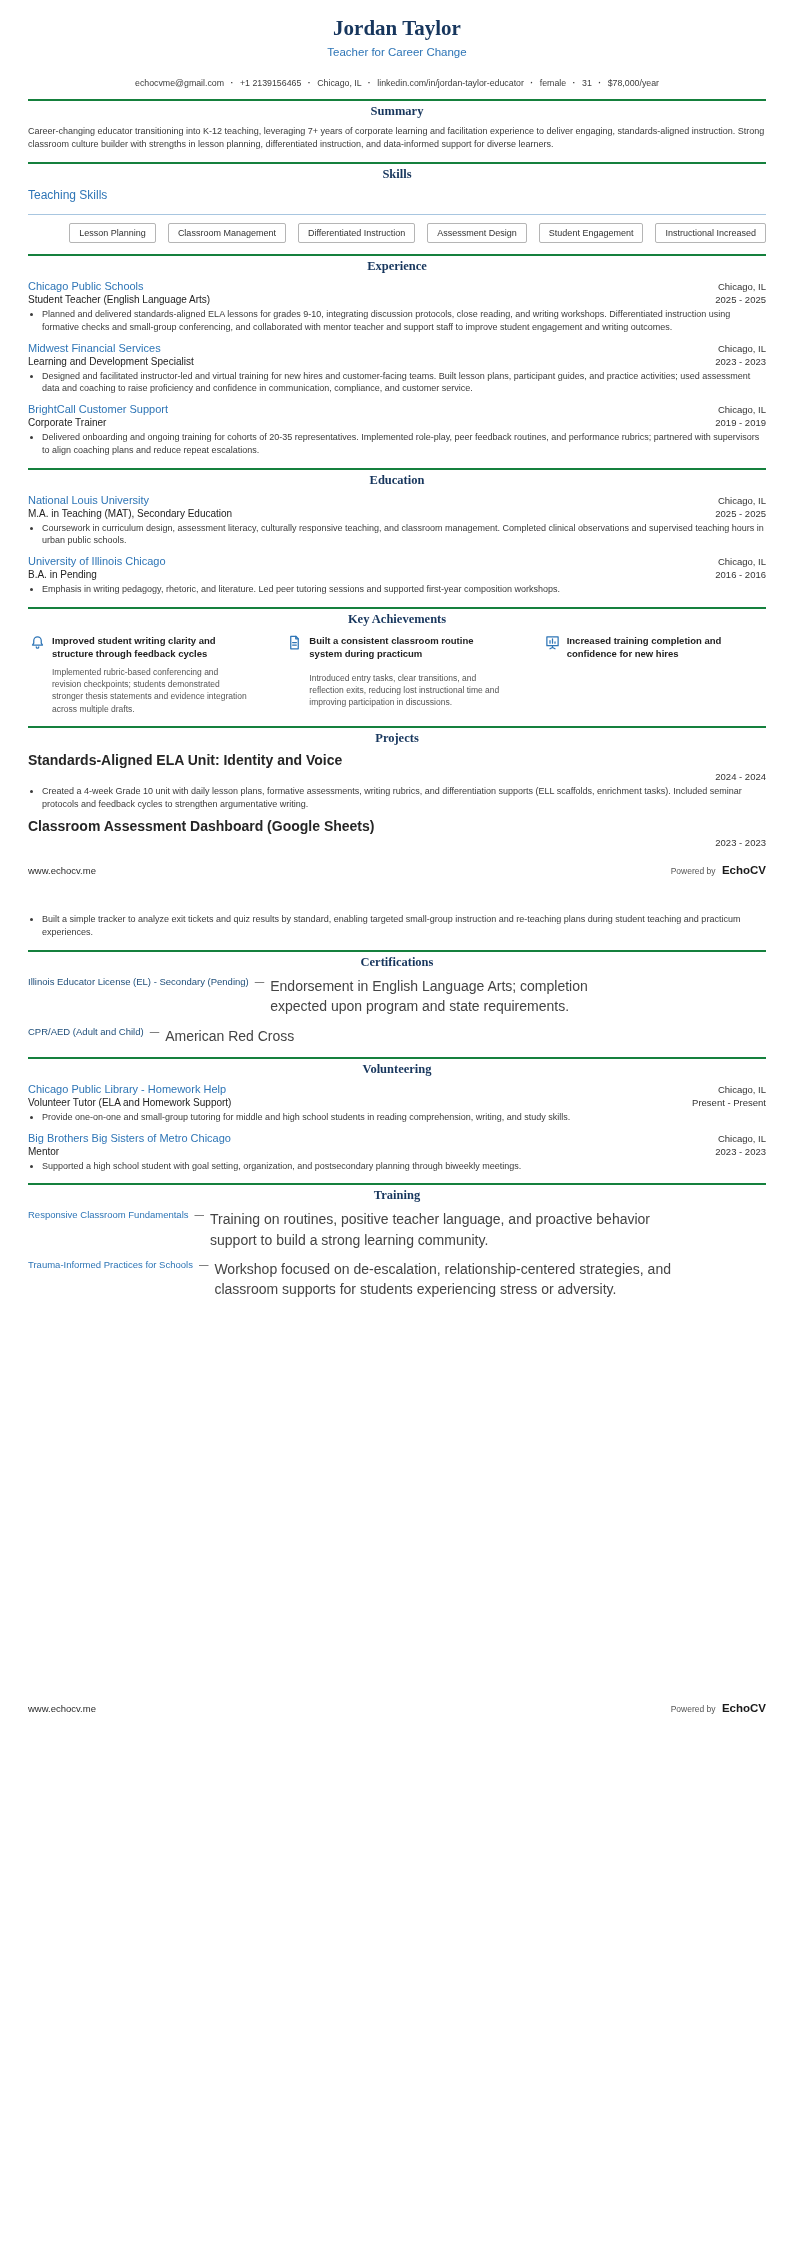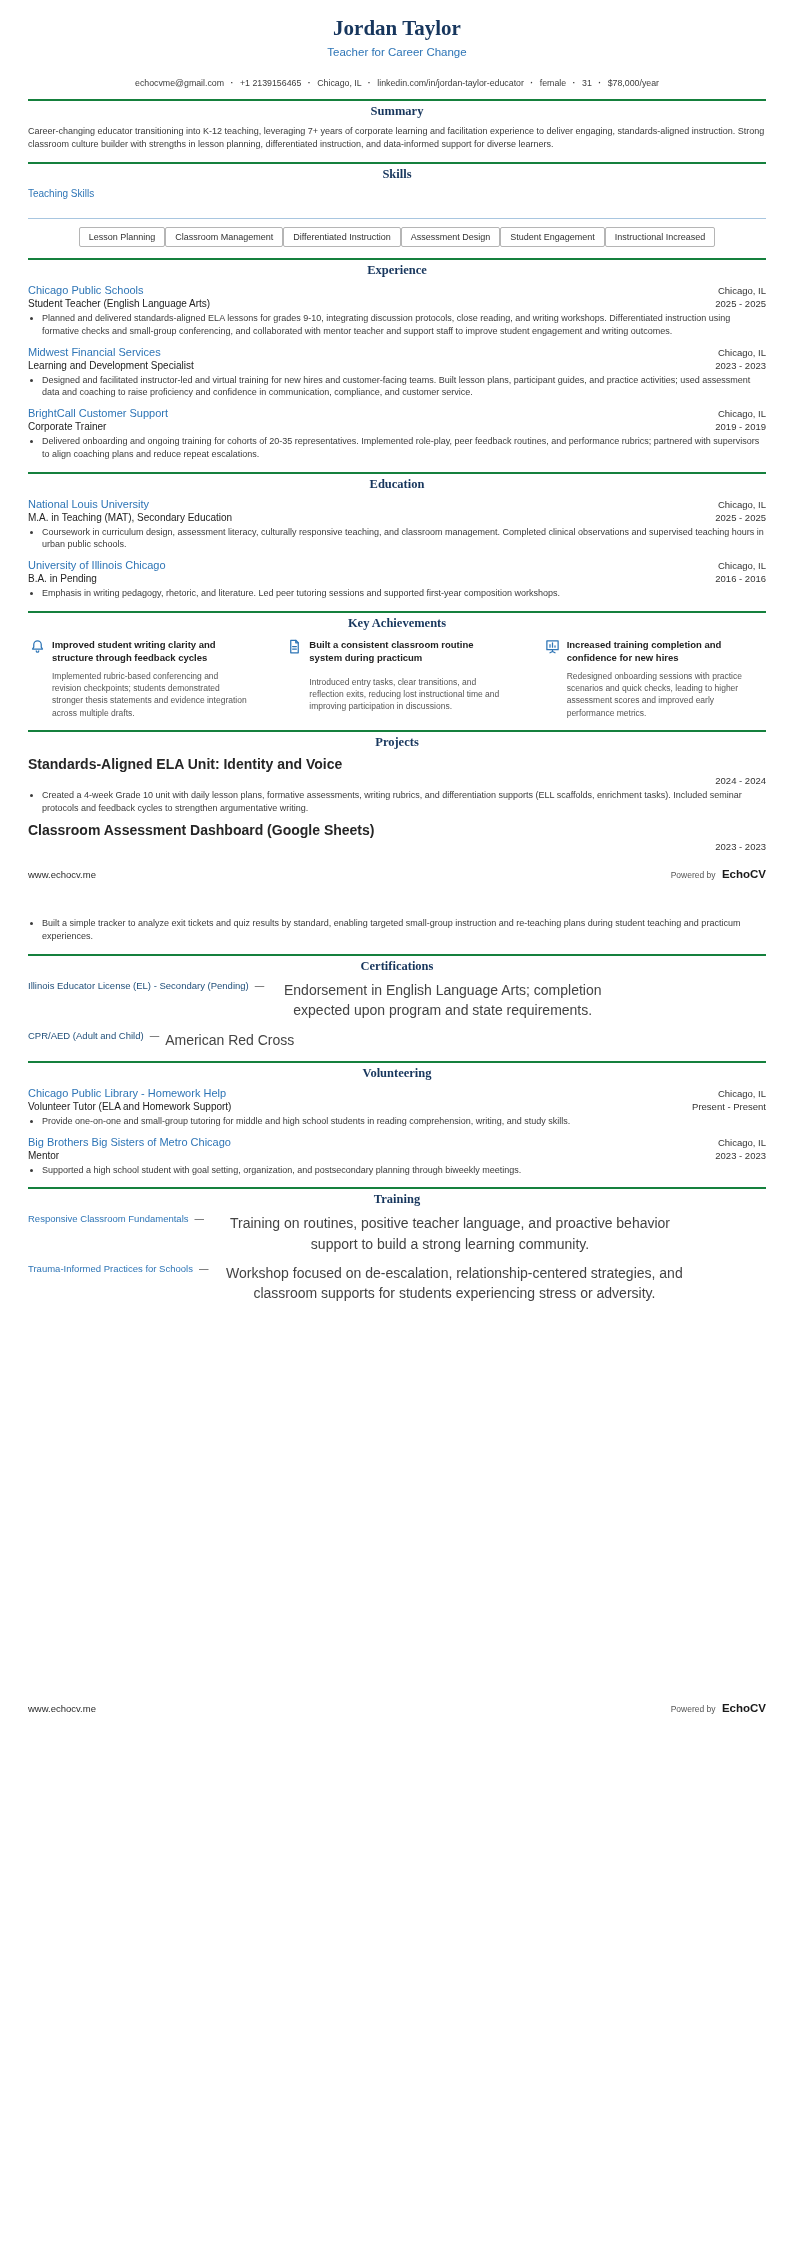--- a/index.html
+++ b/index.html
@@ -53,27 +53,27 @@
   }
   .body-text {
     margin: 0;
     font-size: 9px;
     line-height: 1.45;
     color: #3b3b3b;
   }
 
   
   .group-title {
-    font-size: 10px;
+    font-size: 12px;
     color: #2e75b6;
-    padding-bottom: 19px;
+    padding-bottom: 12px;
     border-bottom: 1px solid #a8c6e0;
     margin-bottom: 8px;
   }
-  .chips { display: flex; justify-content: center; gap: 0; }
+  .chips { display: flex; justify-content: flex-end; gap: 12px; }
   .chip {
     border: 1px solid #b5b5b5;
     border-radius: 2px;
     padding: 4px 9px;
     font-size: 9px;
     color: #333333;
     white-space: nowrap;
   }
 
   
@@ -92,21 +92,21 @@
   .ach-icon svg { width: 15px; height: 15px; display: block; }
   .ach-title { font-size: 9.5px; font-weight: bold; color: #222222; line-height: 1.35; }
   .ach-desc { grid-column: 2; font-size: 8.5px; color: #555555; line-height: 1.45; margin-top: 5px; }
 
   
   .proj { margin-bottom: 8px; }
   .proj-title { font-size: 14px; font-weight: bold; color: #262626; }
   .proj-dates { text-align: right; font-size: 9.5px; color: #333333; margin-top: 3px; }
 
   
-  .kv { display: flex; align-items: flex-start; margin-bottom: 9px; text-align: center; }
+  .kv { display: flex; align-items: flex-start; margin-bottom: 9px; }
   .kv-name { flex: none; font-size: 9.5px; }
   .kv-name.cert { color: #1f4e79; }
   .kv-name.train { color: #2e75b6; }
   .kv-dash { flex: none; margin: 0 6px; font-size: 9.5px; color: #333333; }
   .kv-desc { font-size: 14px; color: #444444; line-height: 1.45; }
   .kv-desc.narrow { max-width: 345px; }
   .kv-desc.wide { max-width: 480px; }
 
   
   .footer-row { display: flex; justify-content: space-between; align-items: flex-end; }
@@ -268,21 +268,20 @@
 
         <div class="ach">
           <span class="ach-icon">
             <svg viewBox="0 0 24 24" fill="none" stroke="currentColor" stroke-width="2" stroke-linecap="round" stroke-linejoin="round">
               <rect x="3" y="3" width="18" height="14"></rect>
               <path d="M8 13v-4M12 13v-7M16 13v-2"></path>
               <path d="M12 17v3M8 22l4-2 4 2"></path>
             </svg>
           </span>
           <div class="ach-title">Increased training completion and confidence for new hires</div>
-          <div class="ach-desc">Redesigned onboarding sessions with practice scenarios and quick checks, leading to higher assessment scores and improved early performance metrics.</div>
         </div>
 
       </div>
     </section>
 
     <section>
       <h2 class="sec-h">Projects</h2>
 
       <div class="proj">
         <div class="proj-title">Standards-Aligned ELA Unit: Identity and Voice</div>

